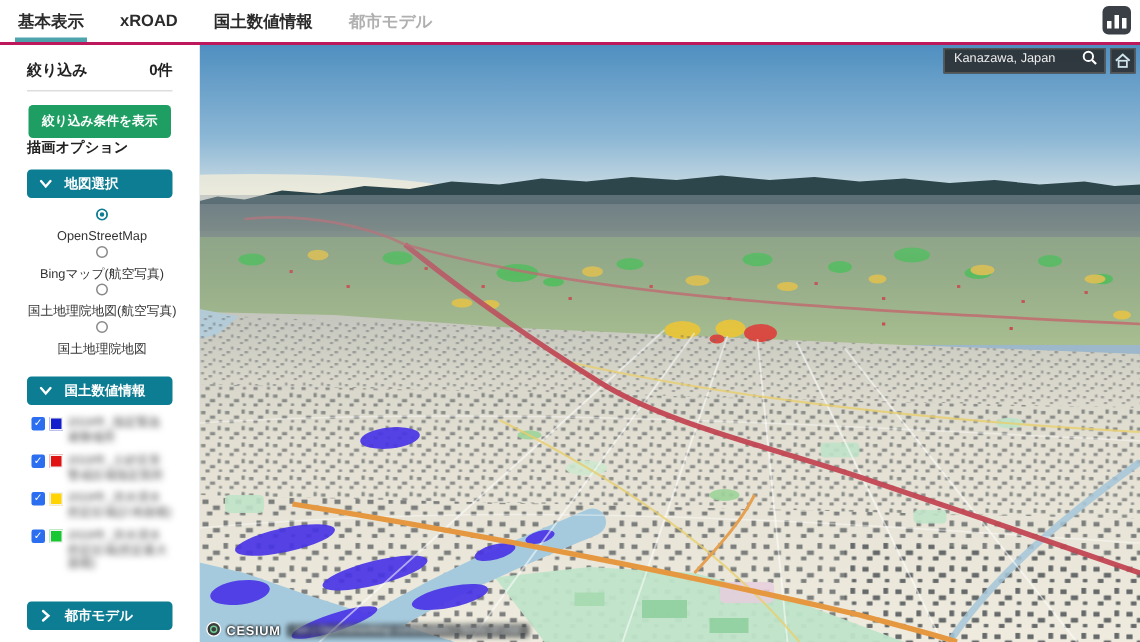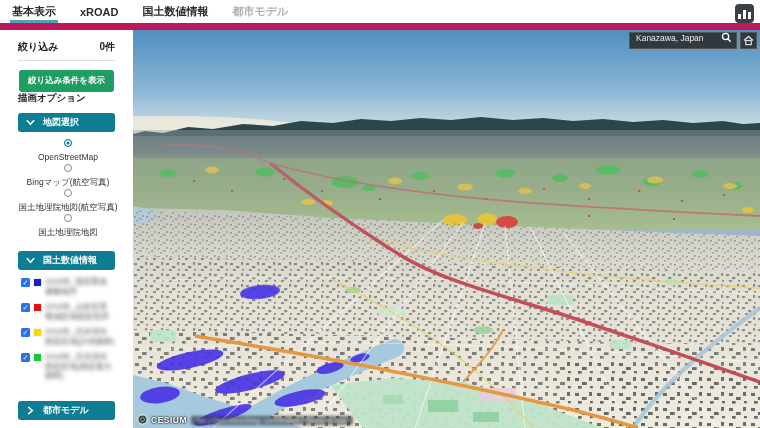--- a/index.html
+++ b/index.html
@@ -2,21 +2,21 @@
 <html><head>
 <meta charset="utf-8">
 <style>
   * { margin:0; padding:0; box-sizing:border-box; }
   html,body { width:760px; height:428px; overflow:hidden; background:#fff;
     font-family:"Liberation Sans", sans-serif; }
   .app { position:relative; width:760px; height:428px; }
 
   
   .topbar { position:absolute; top:0; left:0; width:760px; height:30px;
-    background:#fff; border-bottom:7px solid #be185d; z-index:5; }
+    background:#fff; border-bottom:2px solid #be185d; z-index:5; }
   .tabs { display:flex; gap:24px; padding-left:12px; height:100%; align-items:center; }
   .tab { font-size:11px; font-weight:bold; color:#2b2b2b; position:relative;
     height:100%; display:flex; align-items:center; cursor:pointer; white-space:nowrap; }
   .tab.active::after { content:""; position:absolute; left:-2px; right:-2px; bottom:0;
     height:3px; background:#4fa3ad; }
   .tab.disabled { color:#b0b0b0; }
   .stats-btn { position:absolute; top:4px; right:6px; width:19px; height:19px;
     background:#3a4046; border-radius:4px; display:flex; align-items:flex-end;
     justify-content:center; gap:2px; padding-bottom:4px; cursor:pointer; }
   .stats-btn i { display:block; width:3px; background:#fff; }
@@ -49,21 +49,21 @@
   .chk-label { font-size:8px; line-height:9.5px; color:#444; width:86px;
     filter:blur(2.3px); word-break:break-all; }
 
   
   .map { position:absolute; top:30px; left:133px; width:627px; height:398px;
     overflow:hidden; background:#9db9cd; }
   .map svg.terrain { display:block; }
   .search-wrap { position:absolute; top:2px; right:3px; display:flex;
     align-items:center; gap:3px; }
   .search-box { width:108px; height:17px; background:rgba(40,40,40,.85);
-    border:1px solid #555; display:flex; align-items:flex-end; padding:0 4px 5px 6px; }
+    border:1px solid #555; display:flex; align-items:center; padding:0 4px 5px 6px; }
   .search-box .val { flex:1; color:#eee; font-size:8.5px; }
   .home-btn { width:17px; height:17px; background:rgba(40,40,40,.85);
     border:1px solid #555; display:flex; align-items:center; justify-content:center;
     cursor:pointer; }
   .credits { position:absolute; left:4px; bottom:3px; display:flex;
     align-items:flex-end; gap:4px; }
   .cesium-logo { display:flex; align-items:center; gap:3px; color:#fff;
     font-size:8.5px; font-weight:bold; letter-spacing:.5px;
     text-shadow:0 0 2px #000, 0 0 2px #000; cursor:pointer; }
   .credit-chip { background:rgba(40,45,50,.65); border-radius:2px; padding:1px 6px;

